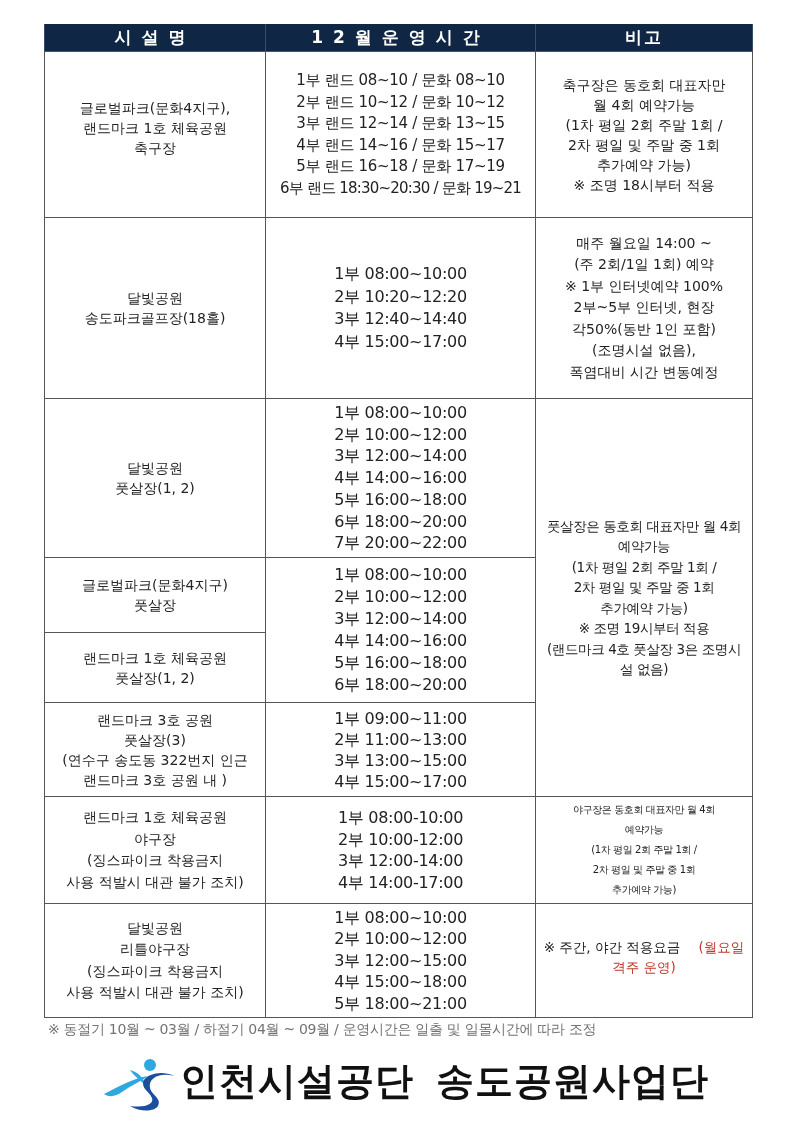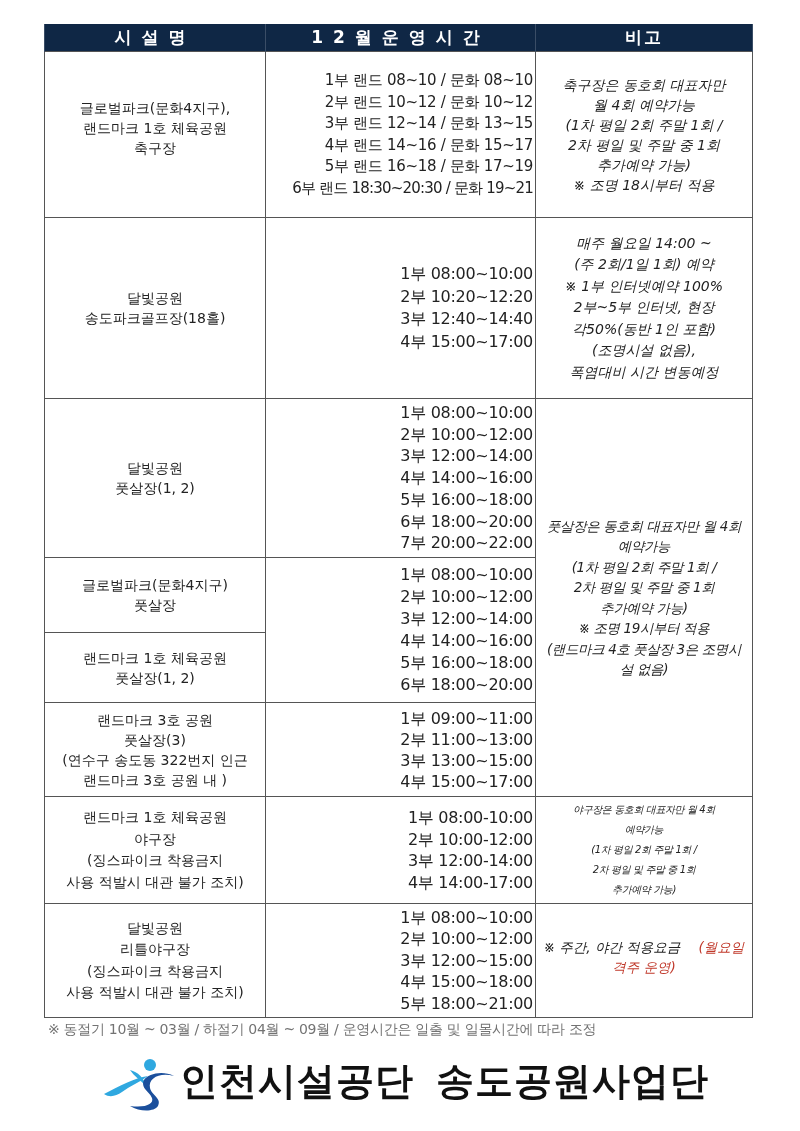--- a/index.html
+++ b/index.html
@@ -13,23 +13,23 @@
   }
   .sched th {
     background: #0f2745; color: #ffffff; height: 27px; padding: 0;
     font-size: 17px; font-weight: bold; letter-spacing: 10px; text-align: center;
     border-left: 1px solid #3a4d66; border-right: 1px solid #3a4d66;
   }
   .sched td {
     border: 1px solid #555; text-align: center; vertical-align: middle;
     font-size: 14px; line-height: 20px; padding: 0 2px; color: #222;
   }
-  .sched td.time { font-size: 16px; line-height: 22.5px; letter-spacing: -0.3px; text-align: right; }
+  .sched td.time { font-size: 16px; line-height: 22.5px; letter-spacing: -0.3px; }
   .sched td .line { display: block; white-space: nowrap; }
-  .sched td.note .line { white-space: nowrap; font-style: italic; }
+  .sched td.note .line { white-space: nowrap; }
   .red { color: #c0392b; }
   .footnote {
     position: absolute; left: 48px; top: 1021px; font-size: 14px; color: #737373;
     white-space: nowrap; letter-spacing: -0.3px;
   }
   .logo-wrap { position: absolute; left: 100px; top: 1056px; height: 56px; display: flex; align-items: flex-start; }
   .logo-mark { width: 78px; height: 56px; }
   .logo-text {
     font-size: 38px; font-weight: bold; color: #111; letter-spacing: 1px; margin-left: 2px;
     font-family: "DejaVu Sans", sans-serif; white-space: nowrap;

